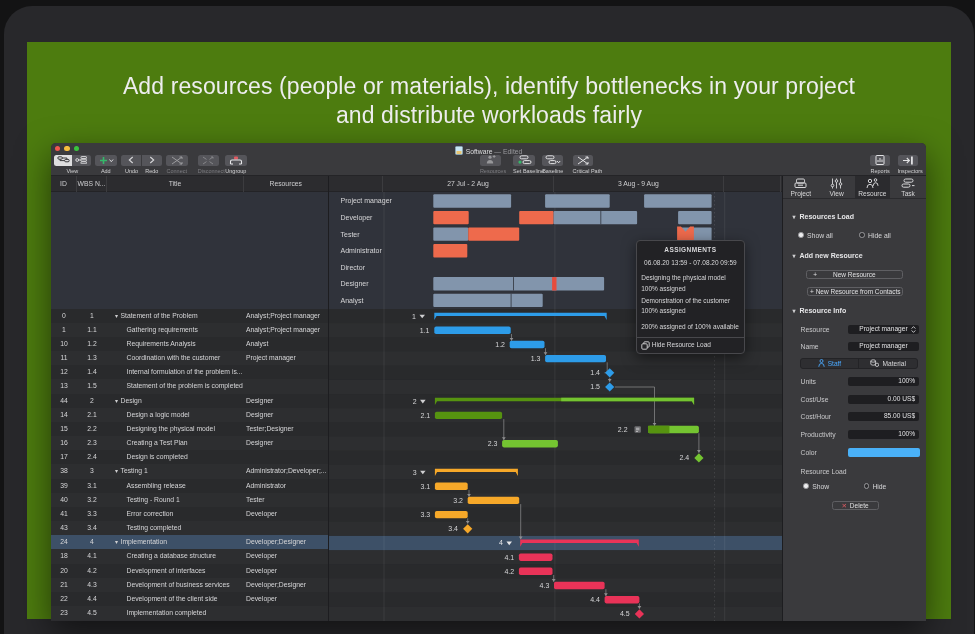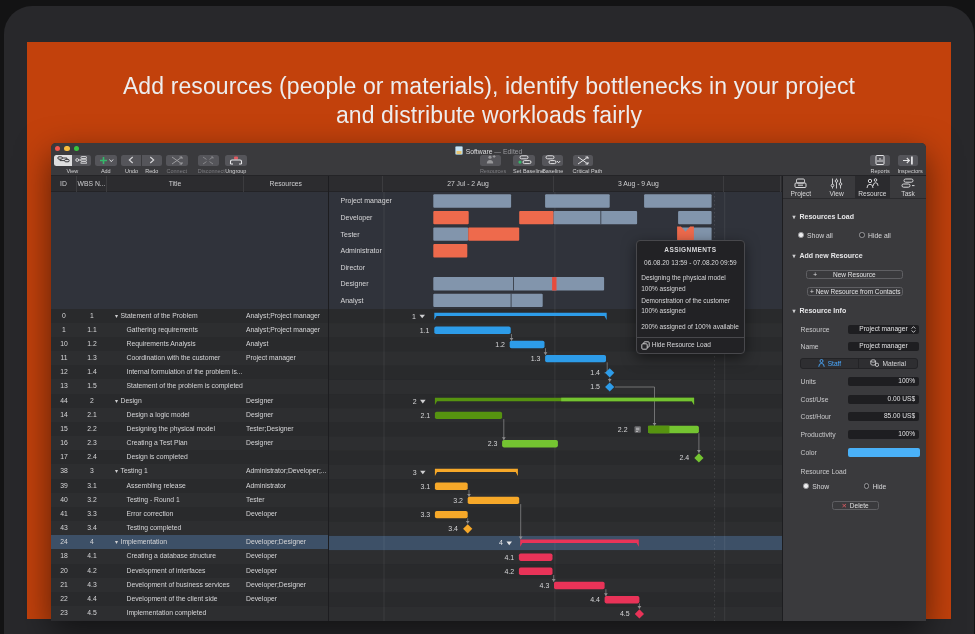--- a/index.html
+++ b/index.html
@@ -1,21 +1,21 @@
 <!DOCTYPE html>
 <html><head><meta charset="utf-8">
 <style>
 * { margin:0; padding:0; box-sizing:border-box; }
 html,body { width:975px; height:634px; overflow:hidden; background:#131314; }
 #stage { position:absolute; left:0; top:0; width:975px; height:634px;
   font-family:"Liberation Sans",sans-serif; overflow:hidden; }
 #device { position:absolute; left:4px; top:6px; width:969.5px; height:700px;
   background:#28282b; border-radius:28px; }
 #screen { position:absolute; left:27px; top:42px; width:924px; height:577px;
-  background:#c2410c; }
+  background:#4d7c0f; }
 #headline { position:absolute; left:0; right:0; top:30px; text-align:center;
   color:#ededee; font-size:23px; line-height:28.5px; letter-spacing:0.1px; }
 #window { position:absolute; left:24px; top:101px; width:875px; height:478px;
   border-radius:5px 5px 0 0; background:#2c2c2f; overflow:hidden;
   box-shadow:0 12px 34px rgba(0,0,0,0.55); }
 #toolbar { position:absolute; left:0; top:0; width:875px; height:33px; background:#3a3a3d;
   border-bottom:1px solid #242427; }
 .tl { position:absolute; top:3.2px; width:5.3px; height:5.3px; border-radius:50%; }
 .tl.r { left:3.9px; background:#f2564d; }
 .tl.y { left:13.4px; background:#f6bd3e; }

